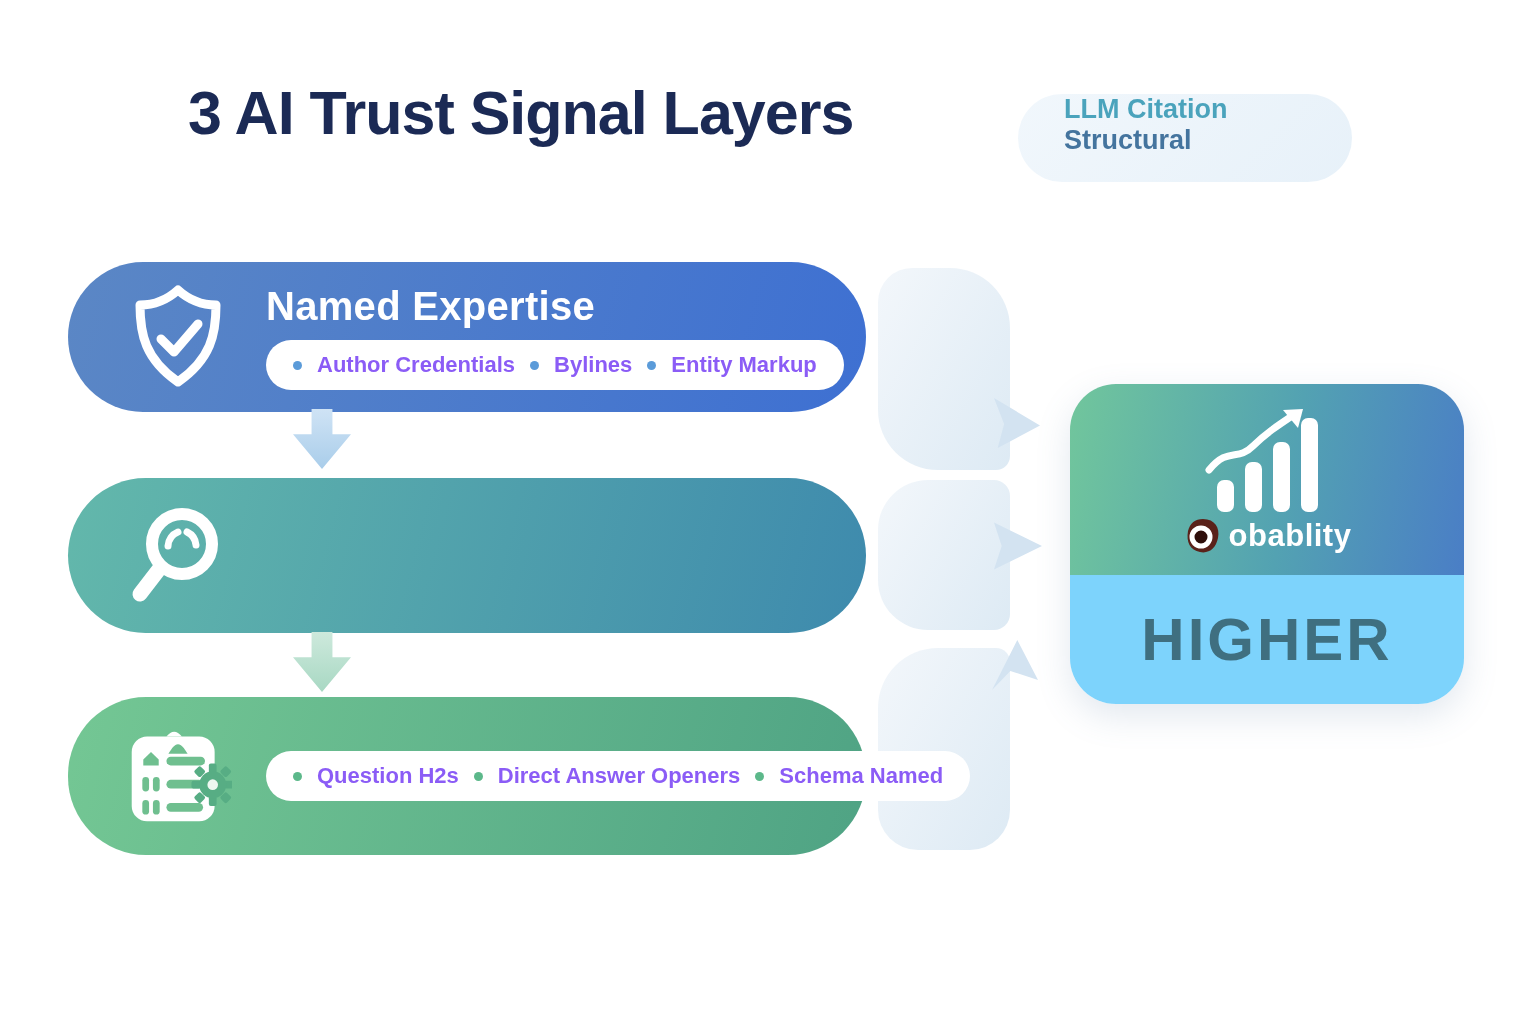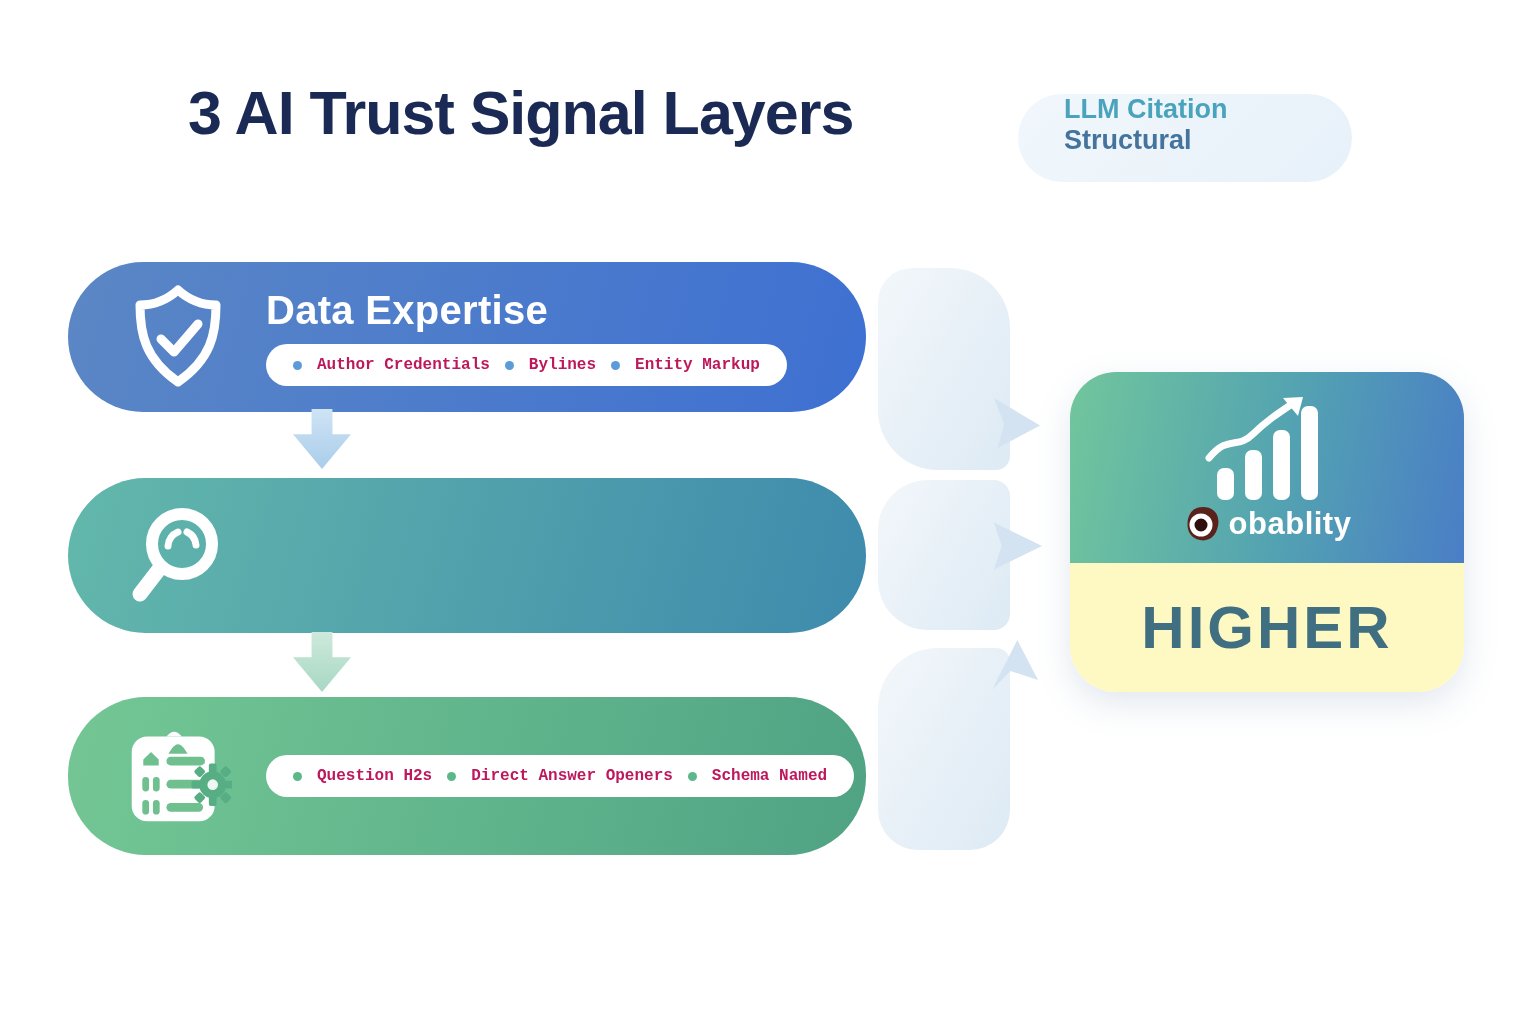--- a/index.html
+++ b/index.html
@@ -20,21 +20,21 @@
         padding-left:56px;box-sizing:border-box;}
   .card1{top:262px;height:150px;background:linear-gradient(105deg,#5b87c5 0%,#3e70d2 100%);}
   .card2{top:478px;height:155px;background:linear-gradient(105deg,#63b8ab 0%,#3e8aad 100%);}
   .card3{top:697px;height:158px;background:linear-gradient(105deg,#74c794 0%,#4fa384 100%);}
   .icon-wrap{width:108px;height:112px;flex:0 0 auto;margin-right:34px;display:flex;
              align-items:center;justify-content:center;}
   .card-body{display:flex;flex-direction:column;}
   .card-title{margin:0 0 11px 0;font-size:40px;font-weight:800;color:#ffffff;letter-spacing:.3px;}
   .pill{display:inline-flex;align-items:center;gap:15px;background:#ffffff;border-radius:30px;
         padding:12px 27px;width:max-content;}
-  .pill .item{font-size:16px;font-weight:600;color:#be185d;white-space:nowrap;font-family:Liberation Mono, monospace;}
+  .pill .item{font-size:22px;font-weight:600;color:#8b5cf6;white-space:nowrap;}
   .dot{width:9px;height:9px;border-radius:50%;display:inline-block;flex:0 0 auto;}
   .dot-blue{background:#5b9bd9;}
   .dot-teal{background:#3f9fae;}
   .dot-green{background:#5cb88a;}
 
   
   .down-arrow{position:absolute;width:58px;height:60px;
               clip-path:polygon(32% 0,68% 0,68% 42%,100% 42%,50% 100%,0 42%,32% 42%);}
   .arrow1{left:293px;top:409px;background:linear-gradient(180deg,#cfe3f5 0%,#a9cdea 100%);}
   .arrow2{left:293px;top:632px;background:linear-gradient(180deg,#cde9dc 0%,#a8d8c3 100%);}
@@ -46,28 +46,28 @@
   .flow1::after{right:-30px;bottom:22px;width:46px;height:50px;
                 clip-path:polygon(0 0,100% 55%,8% 100%,22% 52%);}
   .flow2{left:878px;top:480px;width:132px;height:150px;border-radius:50px 16px 16px 50px;}
   .flow2::after{right:-32px;top:38px;width:48px;height:56px;
                 clip-path:polygon(0 8%,100% 50%,0 92%,16% 50%);}
   .flow3{left:878px;top:648px;width:132px;height:202px;border-radius:60px 14px 40px 40px;}
   .flow3::after{right:-28px;top:-8px;width:46px;height:50px;
                 clip-path:polygon(0 100%,55% 0,100% 80%,40% 62%);}
 
   
-  .result-card{position:absolute;left:1070px;top:372px;width:394px;height:320px;border-radius:46px;
+  .result-card{position:absolute;left:1070px;top:384px;width:394px;height:320px;border-radius:46px;
                overflow:hidden;box-shadow:0 12px 34px rgba(96,128,168,.18);}
   .result-top{height:191px;background:linear-gradient(100deg,#71c69c 0%,#53a2b2 55%,#4a7ec6 100%);
               display:flex;flex-direction:column;align-items:center;justify-content:flex-start;}
   .chart-icon{margin-top:20px;}
   .brand-row{display:flex;align-items:center;gap:6px;margin-top:2px;}
   .brand-text{font-size:31px;font-weight:800;color:#ffffff;letter-spacing:.5px;}
-  .result-bottom{height:129px;background:#fef9c3;display:flex;align-items:center;justify-content:center;}
+  .result-bottom{height:129px;background:#7dd3fc;display:flex;align-items:center;justify-content:center;}
   .higher-label{font-size:60px;font-weight:800;color:#3f6f80;letter-spacing:3px;}
 </style>
 </head>
 <body>
 
 <div class="stage">
 
   <h1 class="page-title">3 AI Trust Signal Layers</h1>
 
   <div class="badge">
@@ -80,21 +80,21 @@
   <div class="flow flow3"></div>
 
   <section class="card card1">
     <span class="icon-wrap">
       <svg width="100" height="106" viewBox="0 0 100 106">
         <path d="M50 6 C61 16 74 21 88 21 C88 50 83 75 50 98 C17 75 12 50 12 21 C26 21 39 16 50 6 Z" fill="none" stroke="#ffffff" stroke-width="9" stroke-linejoin="round"></path>
         <path d="M33 55 L46 68 L70 40" fill="none" stroke="#ffffff" stroke-width="9" stroke-linecap="round" stroke-linejoin="round"></path>
       </svg>
     </span>
     <div class="card-body">
-      <h2 class="card-title">Data Expertise</h2>
+      <h2 class="card-title">Named Expertise</h2>
       <div class="pill">
         <span class="dot dot-blue"></span>
         <span class="item">Author Credentials</span>
         <span class="dot dot-blue"></span>
         <span class="item">Bylines</span>
         <span class="dot dot-blue"></span>
         <span class="item">Entity Markup</span>
       </div>
     </div>
   </section>

